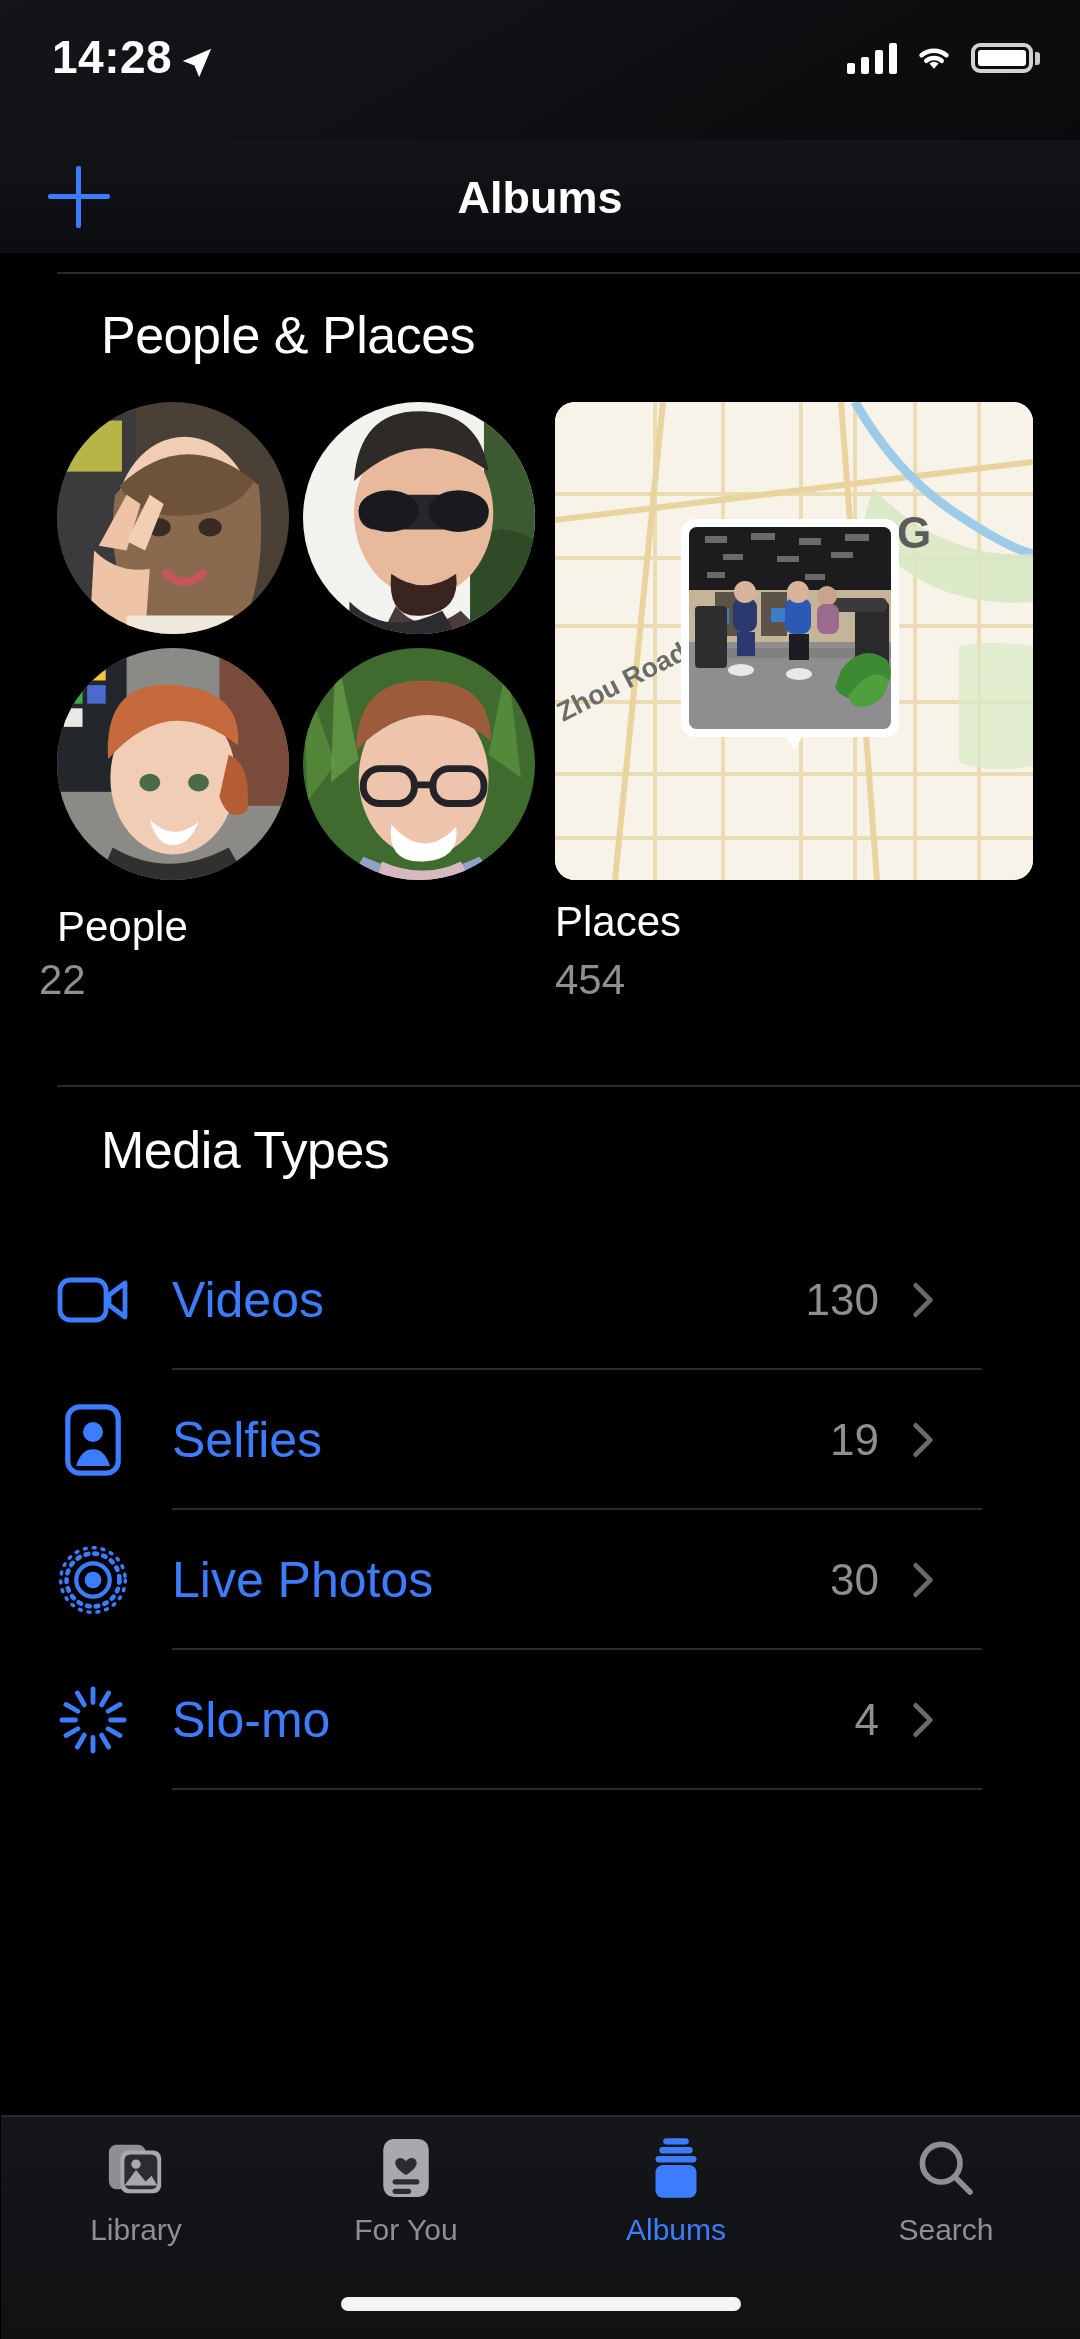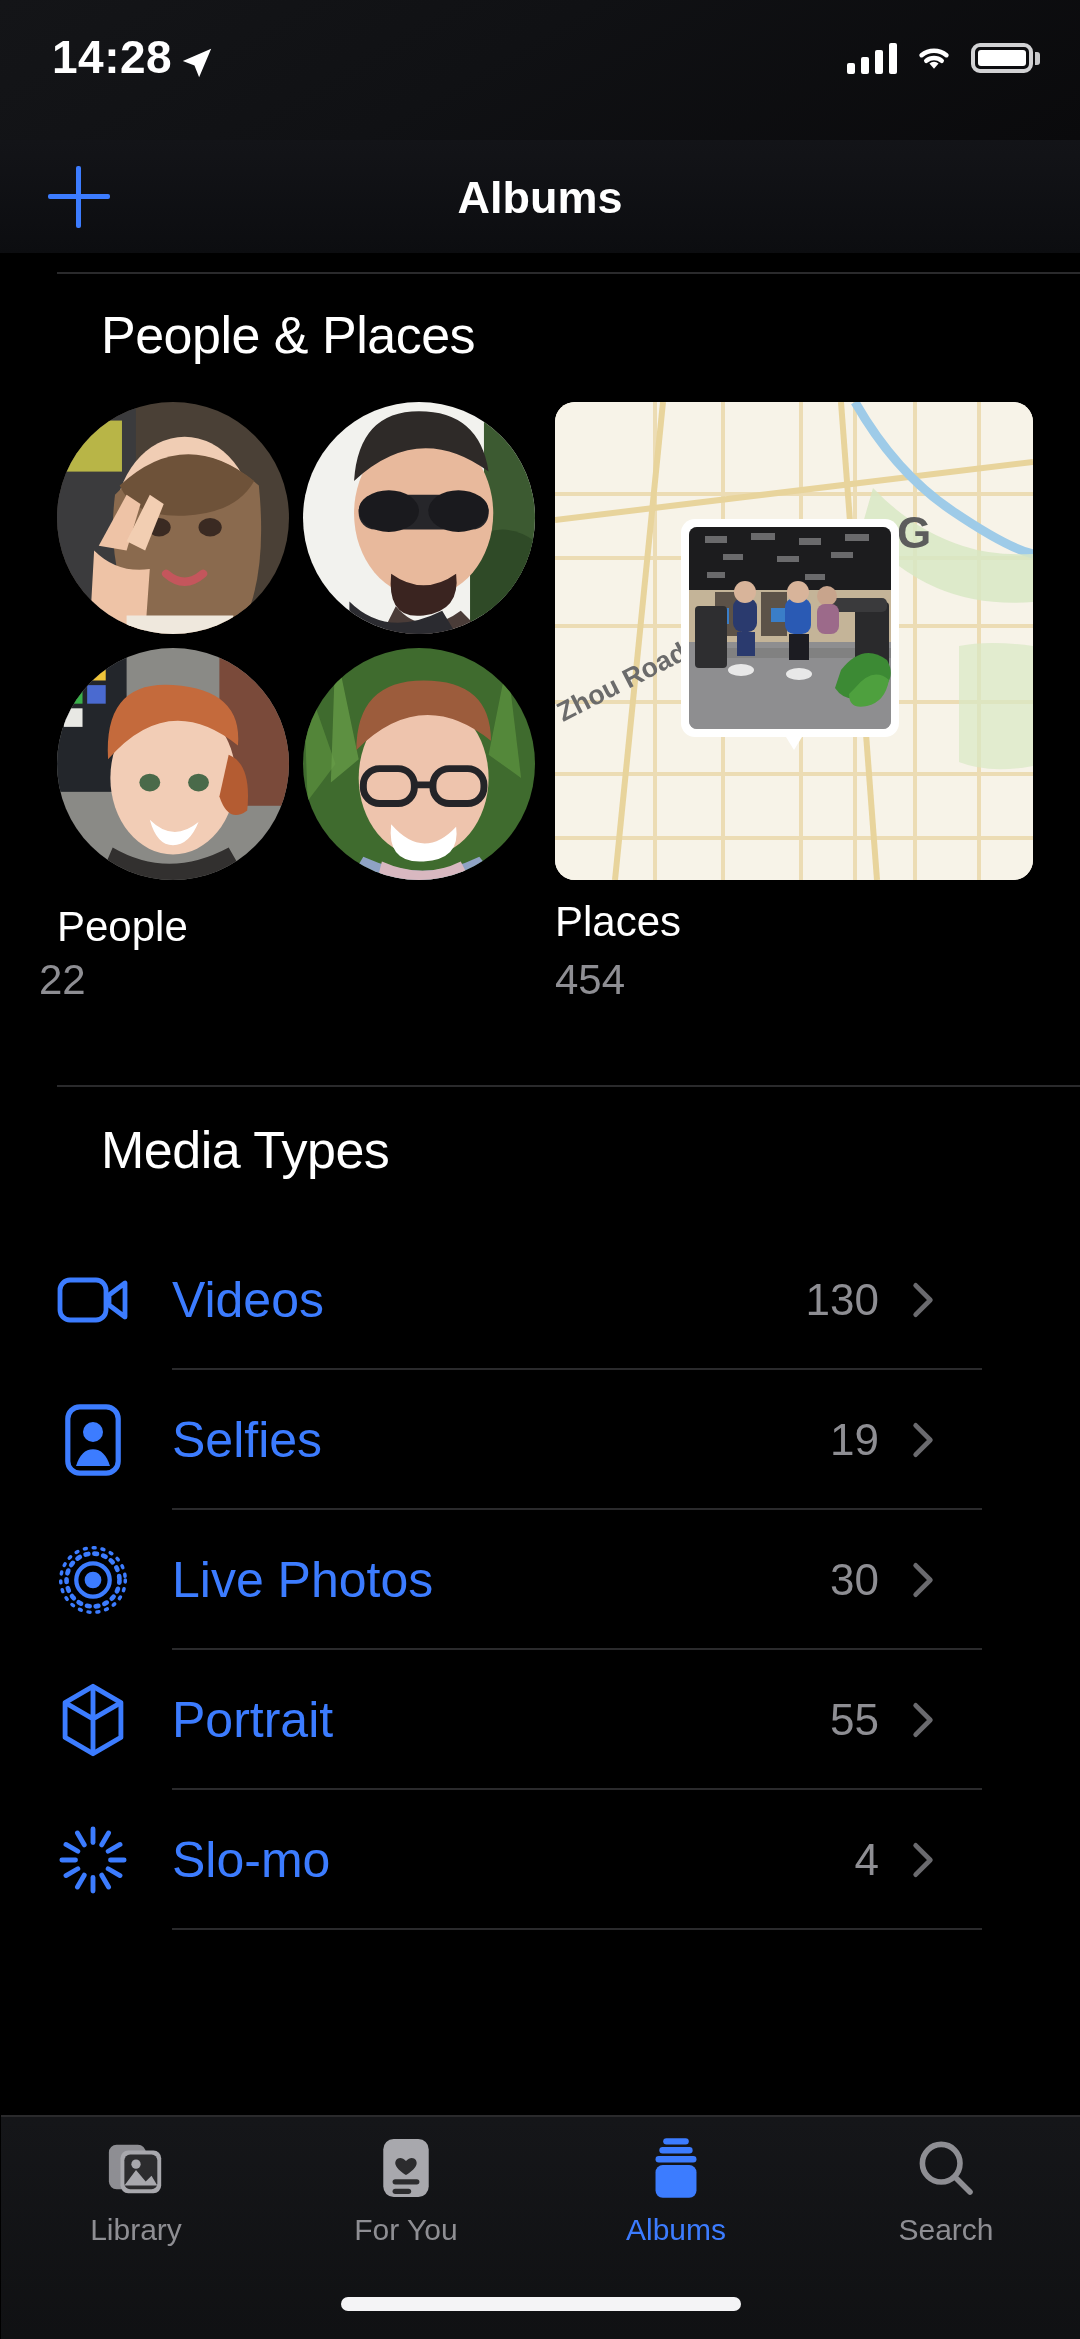--- a/index.html
+++ b/index.html
@@ -361,34 +361,20 @@
         </svg>
       </div>
       <div class="mt-label">Live Photos</div>
       <div class="mt-count">30</div>
       <svg class="mt-chev" viewBox="0 0 12 20">
         <path d="M2 2l8 8-8 8" fill="none" stroke="#6a6a6e" stroke-width="2.6" stroke-linecap="round" stroke-linejoin="round"></path>
       </svg>
       <div class="mt-divider"></div>
     </div>
 
-    <div class="mt-row">
-      <div class="mt-icon">
-        <svg width="62" height="74" viewBox="0 0 32 38">
-          <path d="M16 1.6L30.4 10v18L16 36.4 1.6 28V10z" fill="none" stroke="#3c7cff" stroke-width="2.5" stroke-linejoin="round"></path>
-          <path d="M16 1.6v16.8M16 18.4L1.6 10M16 18.4L30.4 10M16 18.4v18" fill="none" stroke="#3c7cff" stroke-width="2.5" stroke-linejoin="round"></path>
-        </svg>
-      </div>
-      <div class="mt-label">Portrait</div>
-      <div class="mt-count">55</div>
-      <svg class="mt-chev" viewBox="0 0 12 20">
-        <path d="M2 2l8 8-8 8" fill="none" stroke="#6a6a6e" stroke-width="2.6" stroke-linecap="round" stroke-linejoin="round"></path>
-      </svg>
-      <div class="mt-divider"></div>
-    </div>
 
 
     <div class="mt-row">
       <div class="mt-icon">
         <svg width="70" height="70" viewBox="0 0 36 36">
           <g stroke="#3c7cff" stroke-width="2.5" stroke-linecap="round">
             <line x1="18" y1="2" x2="18" y2="9"></line>
             <line x1="26" y1="4.1" x2="22.5" y2="10.2"></line>
             <line x1="31.9" y1="10" x2="25.8" y2="13.5"></line>
             <line x1="34" y1="18" x2="27" y2="18"></line>

